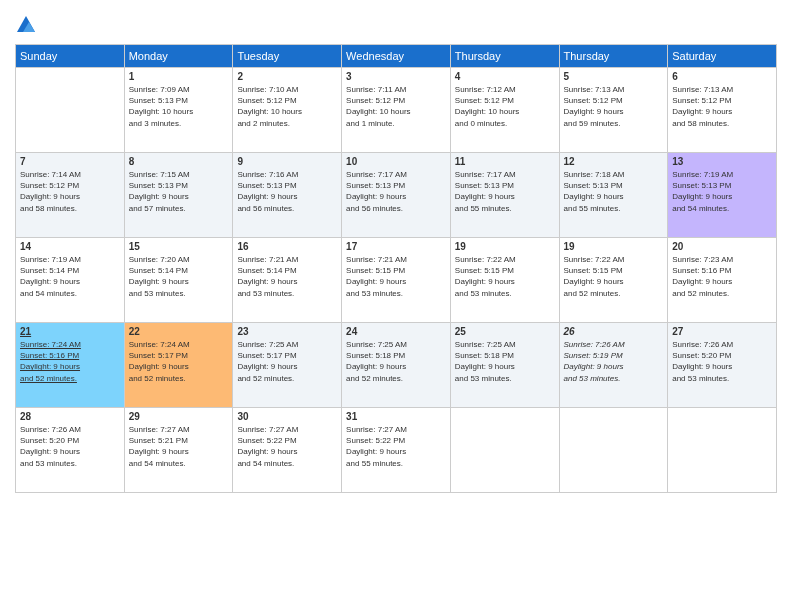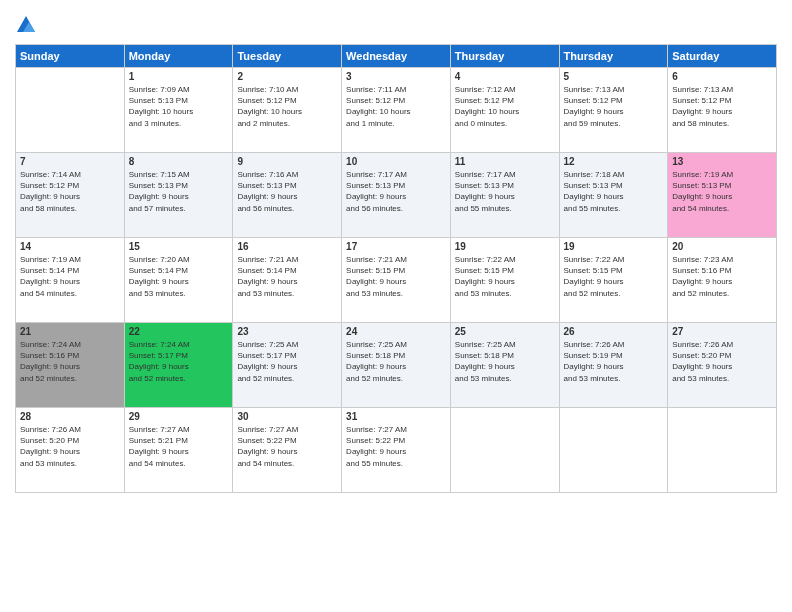--- a/index.html
+++ b/index.html
@@ -56,21 +56,21 @@
     }
     .calendar {
       width: 100%;
       border-collapse: collapse;
       table-layout: fixed;
     }
     .calendar thead tr th {
       background-color: #1a6fcc;
       color: #fff;
       font-size: 11px;
-      font-weight: bold;
+      font-weight: normal;
       padding: 5px 4px;
       text-align: left;
       border: 1px solid #ccc;
     }
     .calendar tbody tr td {
       vertical-align: top;
       border: 1px solid #ccc;
       padding: 3px 4px;
       font-size: 8.5px;
       color: #333;
@@ -172,21 +172,21 @@
             <div class="day-info">Sunrise: 7:17 AM<br>Sunset: 5:13 PM<br>Daylight: 9 hours<br>and 56 minutes.</div>
           </td>
           <td style="background: rgb(240, 244, 248);">
             <span class="day-num">11</span>
             <div class="day-info">Sunrise: 7:17 AM<br>Sunset: 5:13 PM<br>Daylight: 9 hours<br>and 55 minutes.</div>
           </td>
           <td style="background: rgb(240, 244, 248); margin-left: 32px;">
             <span class="day-num">12</span>
             <div class="day-info">Sunrise: 7:18 AM<br>Sunset: 5:13 PM<br>Daylight: 9 hours<br>and 55 minutes.</div>
           </td>
-          <td style="background: #f9a8d4;">
+          <td style="background: #c4b5fd;">
             <span class="day-num">13</span>
             <div class="day-info">Sunrise: 7:19 AM<br>Sunset: 5:13 PM<br>Daylight: 9 hours<br>and 54 minutes.</div>
           </td>
         </tr>
         <tr>
           <td>
             <span class="day-num">14</span>
             <div class="day-info">Sunrise: 7:19 AM<br>Sunset: 5:14 PM<br>Daylight: 9 hours<br>and 54 minutes.</div>
           </td>
           <td>
@@ -208,41 +208,41 @@
           <td>
             <span class="day-num">19</span>
             <div class="day-info">Sunrise: 7:22 AM<br>Sunset: 5:15 PM<br>Daylight: 9 hours<br>and 52 minutes.</div>
           </td>
           <td>
             <span class="day-num">20</span>
             <div class="day-info">Sunrise: 7:23 AM<br>Sunset: 5:16 PM<br>Daylight: 9 hours<br>and 52 minutes.</div>
           </td>
         </tr>
         <tr>
-          <td style="background: #a3a3a3;">
+          <td style="background: #7dd3fc; text-decoration: underline;">
             <span class="day-num">21</span>
             <div class="day-info">Sunrise: 7:24 AM<br>Sunset: 5:16 PM<br>Daylight: 9 hours<br>and 52 minutes.</div>
           </td>
-          <td style="background: #22c55e;">
+          <td style="background: #fdba74;">
             <span class="day-num">22</span>
             <div class="day-info">Sunrise: 7:24 AM<br>Sunset: 5:17 PM<br>Daylight: 9 hours<br>and 52 minutes.</div>
           </td>
           <td style="background: rgb(240, 244, 248);">
             <span class="day-num">23</span>
             <div class="day-info">Sunrise: 7:25 AM<br>Sunset: 5:17 PM<br>Daylight: 9 hours<br>and 52 minutes.</div>
           </td>
           <td style="background: rgb(240, 244, 248);">
             <span class="day-num">24</span>
             <div class="day-info">Sunrise: 7:25 AM<br>Sunset: 5:18 PM<br>Daylight: 9 hours<br>and 52 minutes.</div>
           </td>
           <td style="background: rgb(240, 244, 248);">
             <span class="day-num">25</span>
             <div class="day-info">Sunrise: 7:25 AM<br>Sunset: 5:18 PM<br>Daylight: 9 hours<br>and 53 minutes.</div>
           </td>
-          <td style="background: rgb(240, 244, 248);">
+          <td style="background: rgb(240, 244, 248); font-style: italic;">
             <span class="day-num">26</span>
             <div class="day-info">Sunrise: 7:26 AM<br>Sunset: 5:19 PM<br>Daylight: 9 hours<br>and 53 minutes.</div>
           </td>
           <td style="background: rgb(240, 244, 248); margin-left: 24px;">
             <span class="day-num">27</span>
             <div class="day-info">Sunrise: 7:26 AM<br>Sunset: 5:20 PM<br>Daylight: 9 hours<br>and 53 minutes.</div>
           </td>
         </tr>
         <tr>
           <td>

